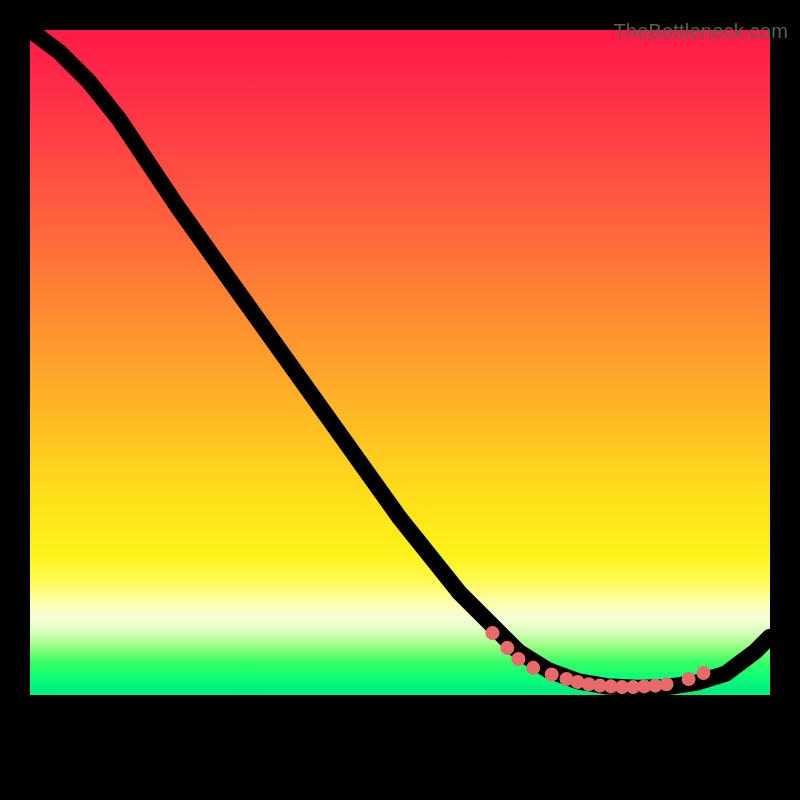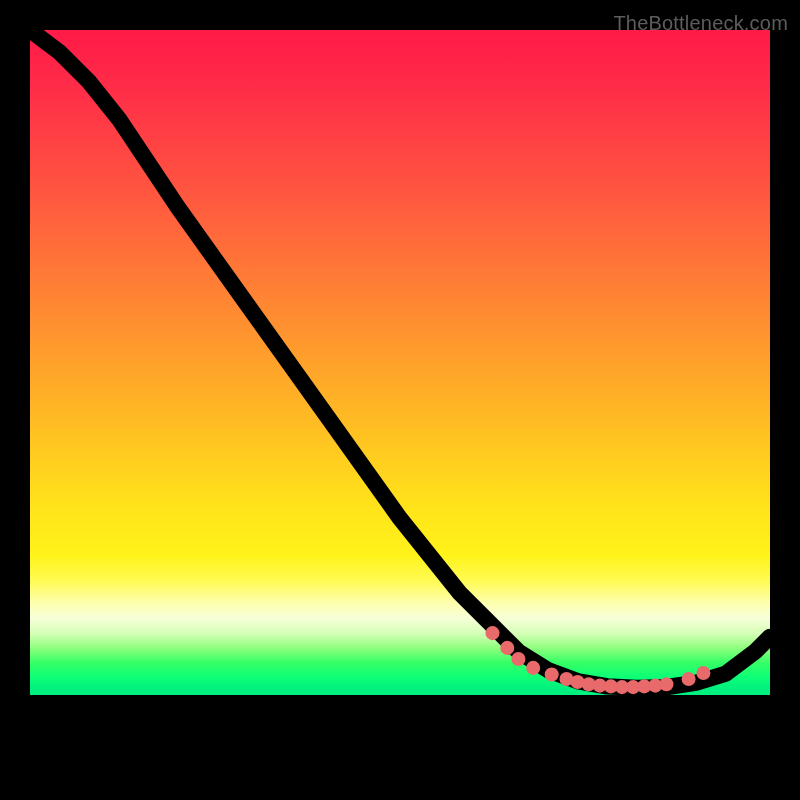--- a/index.html
+++ b/index.html
@@ -12,21 +12,21 @@
     overflow: hidden;
   }
   .stage {
     position: relative;
     width: 800px;
     height: 800px;
     background: #000;
   }
   .watermark {
     position: absolute;
-    top: 12px;
+    top: 20px;
     right: 12px;
     color: #5d5d5d;
     font-size: 20px;
     letter-spacing: 0.2px;
     font-weight: 400;
     z-index: 20;
   }
   .plot-wrap {
     position: absolute;
     left: 30px;

